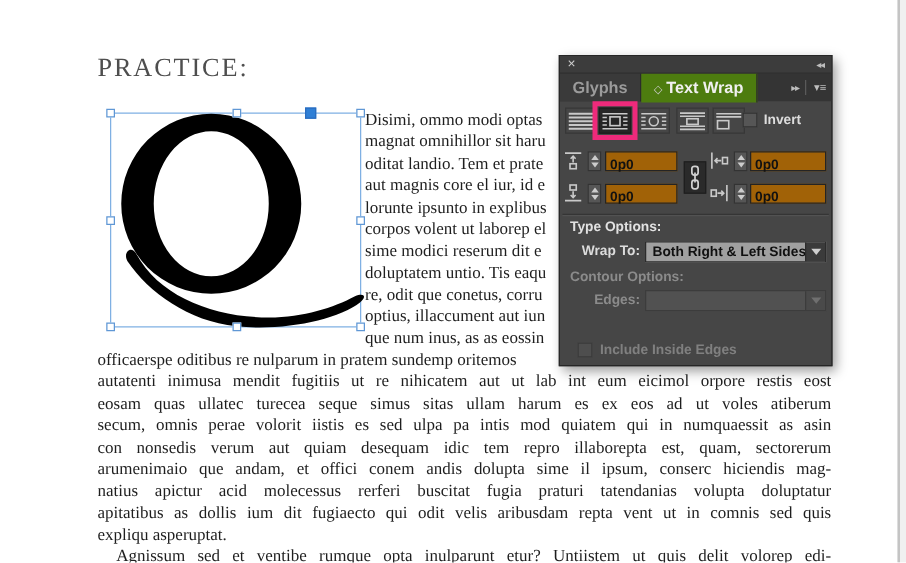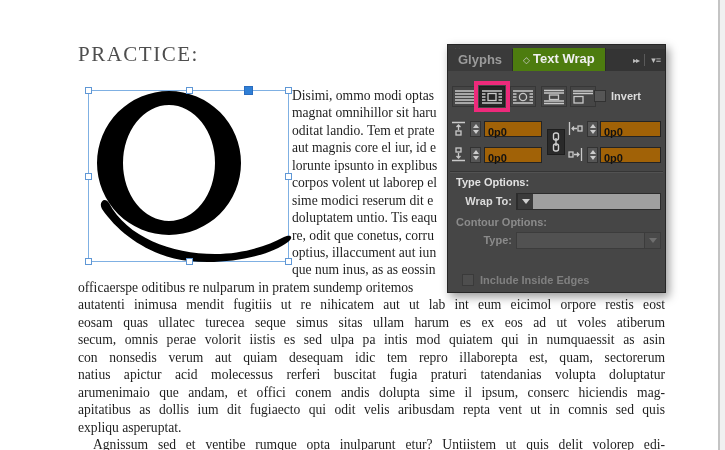--- a/index.html
+++ b/index.html
@@ -60,22 +60,22 @@
     font-family: "Liberation Sans", "DejaVu Sans", sans-serif;
     color: #e0e0e0;
   }
   .panel-header {
     position: absolute; left: 0; top: 0; width: 100%; height: 14px;
     background: #3c3c3c; border-bottom: 1px solid #2e2e2e;
   }
   .close-x { position: absolute; left: 6px; top: 0; font-size: 11px; line-height: 13px; color: #cfcfcf; cursor: default; }
   .collapse { position: absolute; right: 6px; top: 2px; font-size: 8px; line-height: 10px; color: #bdbdbd; letter-spacing: -1px; }
   .tab-row {
-    position: absolute; left: 0; top: 4px; width: 100%; height: 22px;
-    background: #343434; display: flex; align-items: flex-end;
+    position: absolute; left: 0; top: 14px; width: 100%; height: 22px;
+    background: #343434; display: flex; align-items: center;
   }
   .tab {
     padding: 0 10px; font-size: 13px; font-weight: bold; line-height: 22px;
     color: #9b9b9b; background: #3a3a3a; border-right: 1px solid #2b2b2b;
   }
   .tab.active { background: #4d7c0f; color: #f0f0f0; border-right: 1px solid #2b2b2b; }
   .tab .diamond { font-size: 9px; color: #cccccc; margin-right: 3px; font-weight: normal; }
   .tab-overflow { position: absolute; right: 26px; top: 7px; font-size: 8px; color: #bdbdbd; letter-spacing: -1px; }
   .tab-sep { position: absolute; right: 20px; top: 5px; height: 12px; border-left: 1px solid #5a5a5a; }
   .panel-menu { position: absolute; right: 4px; top: 6px; font-size: 9px; color: #bdbdbd; letter-spacing: 0px; }
@@ -171,22 +171,22 @@
   <div class="tline">optius, illaccument aut iun</div>
   <div class="tline">que num inus, as as eossin</div>
 </div>
 
 <div class="body-col">
   <div class="tline">officaerspe oditibus re nulparum in pratem sundemp oritemos</div>
   <div class="tline just">autatenti inimusa mendit fugitiis ut re nihicatem aut ut lab int eum eicimol orpore restis eost</div>
   <div class="tline just">eosam quas ullatec turecea seque simus sitas ullam harum es ex eos ad ut voles atiberum</div>
   <div class="tline just">secum, omnis perae volorit iistis es sed ulpa pa intis mod quiatem qui in numquaessit as asin</div>
   <div class="tline just">con nonsedis verum aut quiam desequam idic tem repro illaborepta est, quam, sectorerum</div>
+  <div class="tline just">arumenimaio que andam, et offici conem andis dolupta sime il ipsum, conserc hiciendis mag-</div>
   <div class="tline just">natius apictur acid molecessus rerferi buscitat fugia praturi tatendanias volupta doluptatur</div>
-  <div class="tline just">arumenimaio que andam, et offici conem andis dolupta sime il ipsum, conserc hiciendis mag-</div>
   <div class="tline just">apitatibus as dollis ium dit fugiaecto qui odit velis aribusdam repta vent ut in comnis sed quis</div>
   <div class="tline">expliqu asperuptat.</div>
   <div class="tline just indent">Agnissum sed et ventibe rumque opta inulparunt etur? Untiistem ut quis delit volorep edi-</div>
 </div>
 
 <div class="q-frame">
   <svg class="q-svg" viewBox="0 0 199 170" aria-label="Q">
     <path fill="#000000" fill-rule="evenodd" d="M152,72 a72,72 0 1,0 -144,0 a72,72 0 1,0 144,0 Z
          M126,72 a46,58 0 1,0 -92,0 a46,58 0 1,0 92,0 Z"></path>
     <path fill="#000000" d="M20,112 C38,146 82,163 126,163 C154,163 178,155 195,146 C202,143 205,146 199,151
@@ -330,27 +330,28 @@
   </div>
   <div class="field row2 c2-field">
     <input value="0p0" style="">
   </div>
 
   <div class="divider"></div>
 
   <div class="sec-label" style="top:131px;">Type Options:</div>
   <div class="field-label" style="left:8px; top:150px;">Wrap To:</div>
   <div class="dropdown" style="top:148px;">
+    <span class="dd-value">Both Right &amp; Left Sides</span>
     <span class="dd-arrow">
         <span class="tri"></span>
       </span>
   </div>
 
   <div class="sec-label dim" style="top:171px;">Contour Options:</div>
-  <div class="field-label dim" style="left:8px; top:189px;">Type:</div>
+  <div class="field-label dim" style="left:8px; top:189px;">Edges:</div>
   <div class="dropdown disabled" style="top:187px;">
     <span class="dd-value"></span>
     <span class="dd-arrow">
         <span class="tri"></span>
       </span>
   </div>
 
   <div class="include-box"></div>
   <div class="include-label">Include Inside Edges</div>
 </div>

